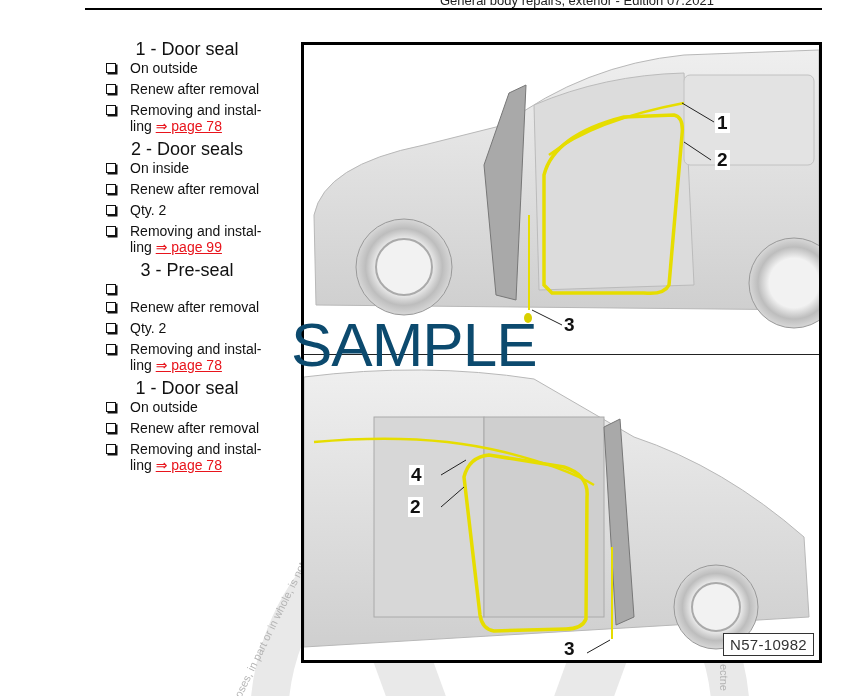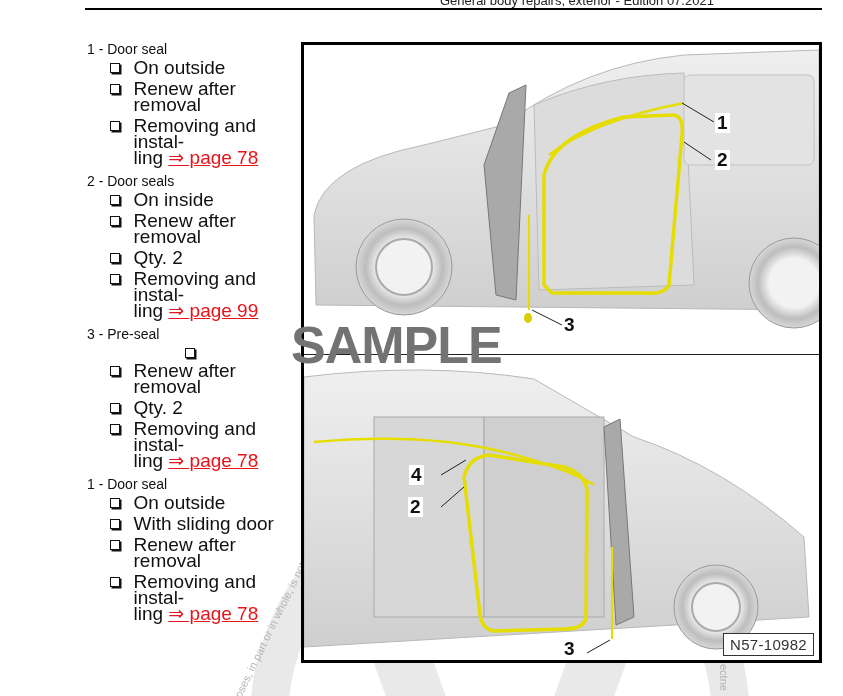--- a/index.html
+++ b/index.html
@@ -24,22 +24,22 @@
   .wm-v {
     position: absolute; top: 640px; height: 80px; width: 60px; background: #e9e9e9;
   }
   .wm-text {
     position: absolute; font-size: 11px; color: #b3b3b3; white-space: nowrap;
     transform-origin: left top;
   }
   
   .legend { position: absolute; left: 87px; top: 40px; width: 200px; }
   .group { margin-bottom: 6px; }
-  .group-title { font-size: 14px; line-height: 18px; margin-bottom: 2px; }
-  .item { display: flex; font-size: 19px; line-height: 16px; margin: 0 0 5px 17px; justify-content: center; }
+  .group-title { font-size: 18px; line-height: 18px; margin-bottom: 2px; text-align: center; }
+  .item { display: flex; font-size: 14px; line-height: 16px; margin: 0 0 5px 17px; }
   .cb {
     flex: 0 0 auto; width: 10px; height: 10px; border: 1.6px solid #111;
     box-shadow: 1.5px 1.5px 0 #111; margin: 3px 14px 0 2px; box-sizing: border-box;
   }
   .item-text { width: 150px; }
   .link { color: #e8141c; text-decoration: underline; }
   
   .figure {
     position: absolute; left: 301px; top: 42px; width: 521px; height: 621px;
     border: 3px solid #000; box-sizing: border-box; background: #fff; overflow: hidden;
@@ -49,22 +49,22 @@
   .panel-bottom { top: 312px; height: 303px; }
   .divider { position: absolute; left: 0; top: 309px; width: 515px; height: 1px; background: #222; }
   .callout {
     position: absolute; font-weight: bold; font-size: 19px; background: #fff; padding: 0 2px; line-height: 20px;
   }
   .fig-id {
     position: absolute; right: 5px; bottom: 4px; border: 1px solid #333; font-size: 15px;
     padding: 2px 6px; color: #333; background: #fff; letter-spacing: 0.3px;
   }
   .sample {
-    position: absolute; left: 291px; top: 313px; font-size: 52px; font-weight: bold;
-    color: #737373; letter-spacing: -1px; line-height: 64px; z-index: 5;
+    position: absolute; left: 291px; top: 313px; font-size: 62px; font-weight: normal;
+    color: #0c4a6e; letter-spacing: -1px; line-height: 64px; z-index: 5;
   }
 </style>
 </head>
 <body>
 
 <div class="header-text">General body repairs, exterior - Edition 07.2021</div>
 <div class="header-rule"></div>
 
 <div class="wm-ring"></div>
 <div class="wm-v" style="left:380px; transform:skewX(20deg);"></div>
@@ -123,24 +123,20 @@
     <div class="item">
         <span class="cb"></span>
         <span class="item-text"><span>Removing and instal-</span><br><span>ling </span><a class="link">⇒ page 78</a></span>
       </div>
   </div>
   <div class="group">
     <div class="group-title">1 - Door seal</div>
     <div class="item">
         <span class="cb"></span>
         <span class="item-text">On outside</span>
-      </div>
-    <div class="item">
-        <span class="cb"></span>
-        <span class="item-text">With sliding door</span>
       </div>
     <div class="item">
         <span class="cb"></span>
         <span class="item-text">Renew after removal</span>
       </div>
     <div class="item">
         <span class="cb"></span>
         <span class="item-text"><span>Removing and instal-</span><br><span>ling </span><a class="link">⇒ page 78</a></span>
       </div>
   </div>

